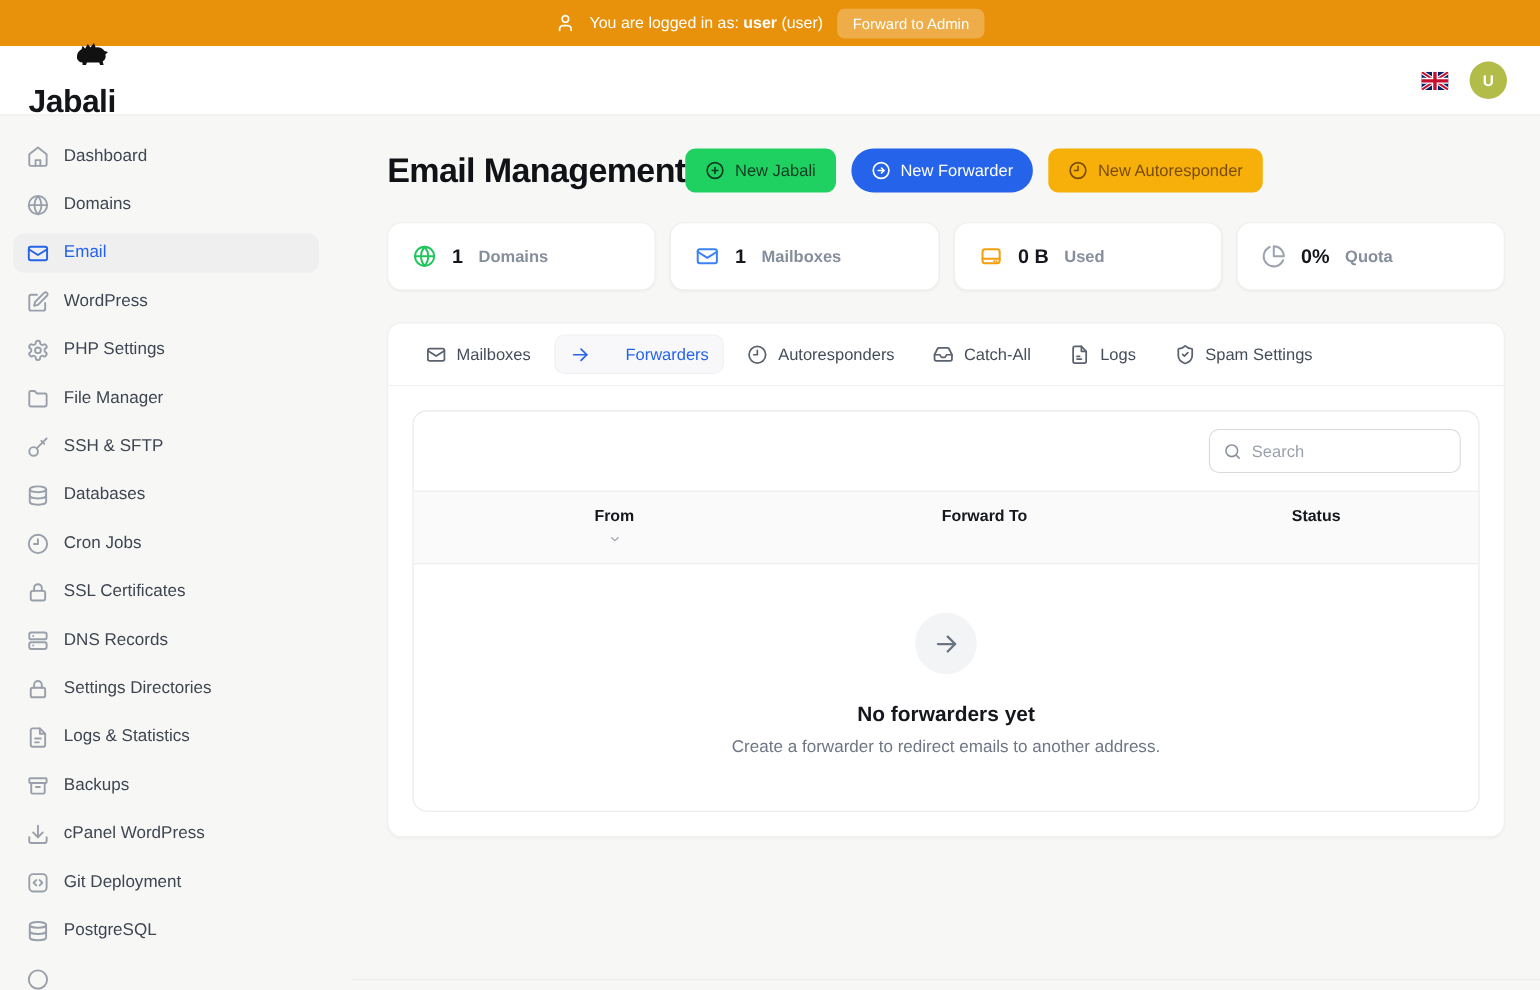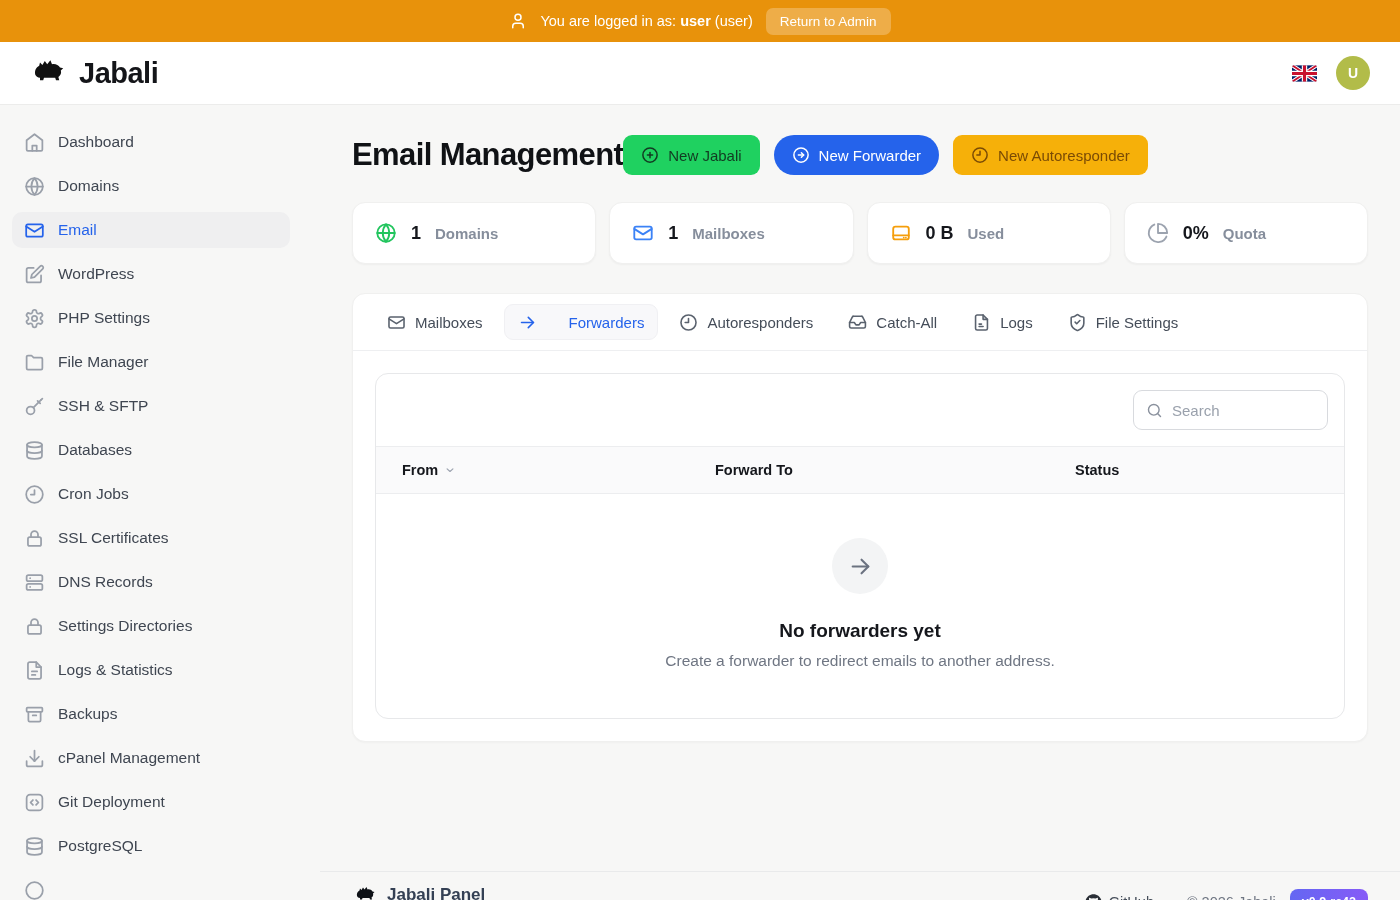--- a/index.html
+++ b/index.html
@@ -13,21 +13,21 @@
   .topbar { height:42px; display:flex; align-items:center; justify-content:center; gap:13px;
             color:#fff; font-size:14.5px; }
   .topbar .icon { width:18px; height:18px; }
   .topbar-msg b { font-weight:700; }
   .return-btn { background:rgba(255,255,255,.25); border:none; color:#fff; font-size:13.5px;
                 font-family:inherit; padding:6px 14px; border-radius:7px; cursor:pointer; }
 
   
   .header { height:63px; background:#fff; border-bottom:1px solid #ECECEB;
             display:flex; align-items:center; padding:0 30px 0 26px; }
-  .brand { display:flex; align-items:flex-start; gap:9px; }
+  .brand { display:flex; align-items:flex-end; gap:9px;flex-direction:column; }
   .brand .icon { width:44px; height:32px; color:#111; }
   .brand-name { font-size:29px; font-weight:800; letter-spacing:-0.5px; color:#141519; }
   .header-right { margin-left:auto; display:flex; align-items:center; gap:19px; }
   .flag { width:25px; height:17px; border-radius:2px; overflow:hidden; display:block; }
   .avatar { width:34px; height:34px; border-radius:50%; display:flex; align-items:center;
             justify-content:center; color:#fff; font-weight:700; font-size:14px; cursor:pointer; }
 
   
   .layout { display:flex; height:795px; }
 
@@ -61,29 +61,29 @@
   .tabs { display:flex; gap:7px; padding:10px 20px; border-bottom:1px solid #EEEFF1; align-items:center; }
   .tab { display:flex; align-items:center; gap:9px; height:36px; padding:0 13px; border-radius:9px;
          font-size:15px; color:#454D59; cursor:pointer; background:transparent; border:1px solid transparent; }
   .tab .icon { width:19px; height:19px; color:#5A626E; }
   .tab.active { color:#2563EB; background:#F8F8FA; border-color:#F0F0F3;gap:32px; }
   .tab.active .icon { color:#2563EB; }
 
   .panel-body { padding:22px; }
   .inner-card { border:1px solid #E7E8EA; border-radius:13px; overflow:hidden; }
   .search-row { padding:16px; display:flex; justify-content:flex-end; }
-  .search-box { width:195px; height:40px; border:1px solid #D8DADE; border-radius:9px;
+  .search-box { width:229px; height:40px; border:1px solid #D8DADE; border-radius:9px;
                 display:flex; align-items:center; gap:9px; padding:5px 12px; background:#fff; }
   .search-box .icon { width:17px; height:17px; color:#8A919D; }
   .search-box input { border:none; outline:none; width:100%; font-size:15px; font-family:inherit; color:#374151; }
   .search-box input::placeholder { color:#9AA1AC; }
 
   .table-head { display:grid; grid-template-columns:313px 360px 1fr; padding:15px 26px;
                 background:#FAFAFB; border-top:1px solid #ECEDEF; border-bottom:1px solid #ECEDEF; }
-  .th { font-size:14.5px; font-weight:700; color:#15171C; display:flex; align-items:center; gap:5px; }
+  .th { font-size:14.5px; font-weight:700; color:#15171C; display:flex; align-items:center; gap:5px;flex-direction:column; }
   .sort-icon { width:14px; height:14px; color:#9CA3AF; }
 
   .empty { padding:44px 0 48px; display:flex; flex-direction:column; align-items:center; text-align:center; }
   .empty-circle { width:56px; height:56px; border-radius:50%; background:#F3F4F5;
                   display:flex; align-items:center; justify-content:center; margin-bottom:26px; }
   .empty-circle .icon { width:25px; height:25px; color:#6B7280; }
   .empty-title { font-size:19px; font-weight:700; color:#15171C; margin-bottom:10px; }
   .empty-sub { font-size:15.5px; color:#6F7683; }
 
   
@@ -108,21 +108,21 @@
       <svg viewBox="0 0 24 24" fill="none" stroke="currentColor" stroke-width="2" stroke-linecap="round" stroke-linejoin="round">
         <path d="M19 21v-2a4 4 0 0 0-4-4H9a4 4 0 0 0-4 4v2"></path>
         <circle cx="12" cy="7" r="4"></circle>
       </svg>
     </span>
   <span class="topbar-msg">
     <span>You are logged in as:</span>
     <b>user</b>
     <span>(user)</span>
   </span>
-  <button class="return-btn">Return to Admin</button>
+  <button class="return-btn">Forward to Admin</button>
 </div>
 
 <div class="header">
   <div class="brand">
     <span class="icon">
         <svg viewBox="0 0 24 24" fill="none" stroke="currentColor" stroke-width="2" stroke-linecap="round" stroke-linejoin="round">
           <path fill="currentColor" stroke="none" transform="scale(0.6)" d="M4 22 C3 17 5 13 9 11 L10 7 L13 10 L16 5 L19 9 L23 4 L25 9 C29 8 33 10 35 13 L39 14 L36 17 C37 20 36 23 33 25 L34 29 L30 29 L29 26 L15 26 L14 29 L10 29 L10 26 C7 26 5 24 4 22 Z"></path>
         </svg>
       </span>
     <span class="brand-name">Jabali</span>
@@ -284,21 +284,21 @@
       <span>Backups</span>
     </div>
     <div class="side-item">
       <span class="icon">
           <svg viewBox="0 0 24 24" fill="none" stroke="currentColor" stroke-width="2" stroke-linecap="round" stroke-linejoin="round">
             <path d="M21 15v4a2 2 0 0 1-2 2H5a2 2 0 0 1-2-2v-4"></path>
             <path d="m7 10 5 5 5-5"></path>
             <path d="M12 3v12"></path>
           </svg>
         </span>
-      <span>cPanel Management</span>
+      <span>cPanel WordPress</span>
     </div>
     <div class="side-item">
       <span class="icon">
           <svg viewBox="0 0 24 24" fill="none" stroke="currentColor" stroke-width="2" stroke-linecap="round" stroke-linejoin="round">
             <rect x="3" y="3" width="18" height="18" rx="4"></rect>
             <path d="m10.2 9.2-2.7 2.8 2.7 2.8"></path>
             <path d="m13.8 9.2 2.7 2.8-2.7 2.8"></path>
           </svg>
         </span>
       <span>Git Deployment</span>
@@ -455,21 +455,21 @@
             </span>
           <span>Logs</span>
         </div>
         <div class="tab">
           <span class="icon">
               <svg viewBox="0 0 24 24" fill="none" stroke="currentColor" stroke-width="2" stroke-linecap="round" stroke-linejoin="round">
                 <path d="M20 13c0 5-3.5 7.5-7.7 9a1 1 0 0 1-.6 0C7.5 20.5 4 18 4 13V6a1 1 0 0 1 1-1c2 0 4.5-1.2 6.2-2.7a1.2 1.2 0 0 1 1.6 0C14.5 3.8 17 5 19 5a1 1 0 0 1 1 1z"></path>
                 <path d="m9 11.5 2 2 4-4"></path>
               </svg>
             </span>
-          <span>File Settings</span>
+          <span>Spam Settings</span>
         </div>
       </div>
 
       <div class="panel-body">
         <div class="inner-card">
           <div class="search-row">
             <div class="search-box">
               <span class="icon">
                   <svg viewBox="0 0 24 24" fill="none" stroke="currentColor" stroke-width="2" stroke-linecap="round" stroke-linejoin="round">
                     <circle cx="11" cy="11" r="7.5"></circle>

